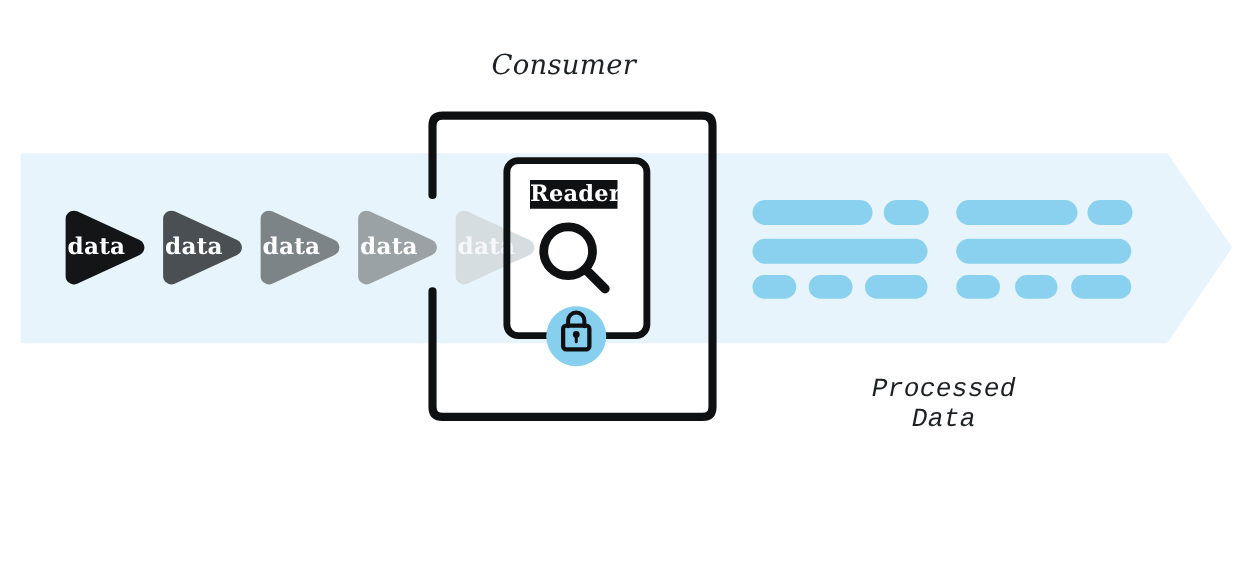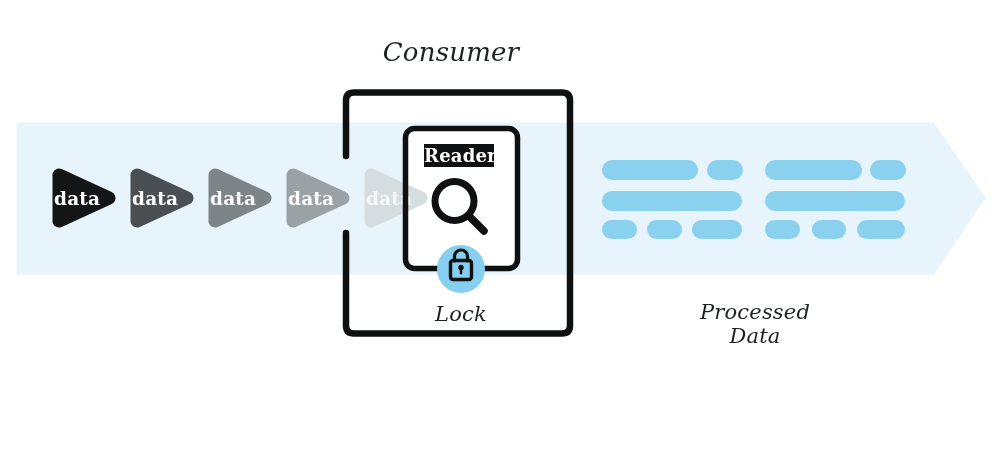--- a/index.html
+++ b/index.html
@@ -30,24 +30,24 @@
   .caption{
     position:absolute;
     font-style:italic;
     font-size:21px;
     line-height:23.5px;
     color:#1e2124;
     text-align:center;
     white-space:pre-line;
     letter-spacing:0.2px;
   }
-  .caption.consumer{left:331px;top:41px;width:240px;font-size:26px;}
+  .caption.consumer{left:331px;top:41px;width:240px;font-size:22px;}
   .caption.readable{left:87px;top:301px;width:180px;}
   .caption.lock{left:391px;top:303px;width:140px;}
-  .caption.processed{left:665px;top:301px;width:180px;}
+  .caption.processed{left:665px;top:301px;width:180px;font-family:Liberation Mono, monospace;}
 
   .reader-tag{
     position:absolute;left:424px;top:144px;width:70px;height:23px;
     background:#0e1012;color:#ffffff;
     font-weight:bold;font-size:18px;line-height:23px;
     text-align:right;letter-spacing:0.2px;
   }
 </style>
 </head>
 <body>
@@ -122,17 +122,16 @@
     <g fill="none" stroke-linecap="round" stroke-linejoin="round" stroke="#0e1012">
       <path stroke-width="3.2" d="M454.5 261 v-4.5 a6.5 6.5 0 0 1 13 0 v4.5"></path>
       <rect stroke-width="3.4" x="450.5" y="260.5" width="21" height="19" rx="2.5"></rect>
       <circle stroke="none" cx="461" cy="267.5" r="2.7" fill="#0e1012"></circle>
       <rect stroke="none" x="459.8" y="268" width="2.4" height="6.5" rx="1.2" fill="#0e1012"></rect>
     </g>
   </svg>
 
   <div class="caption consumer">Consumer</div>
   <div class="reader-tag">Reader</div>
-  <div class="caption lock">Lock</div>
   <div class="caption processed">Processed
 Data</div>
 
 </div>
 
 </body></html>

